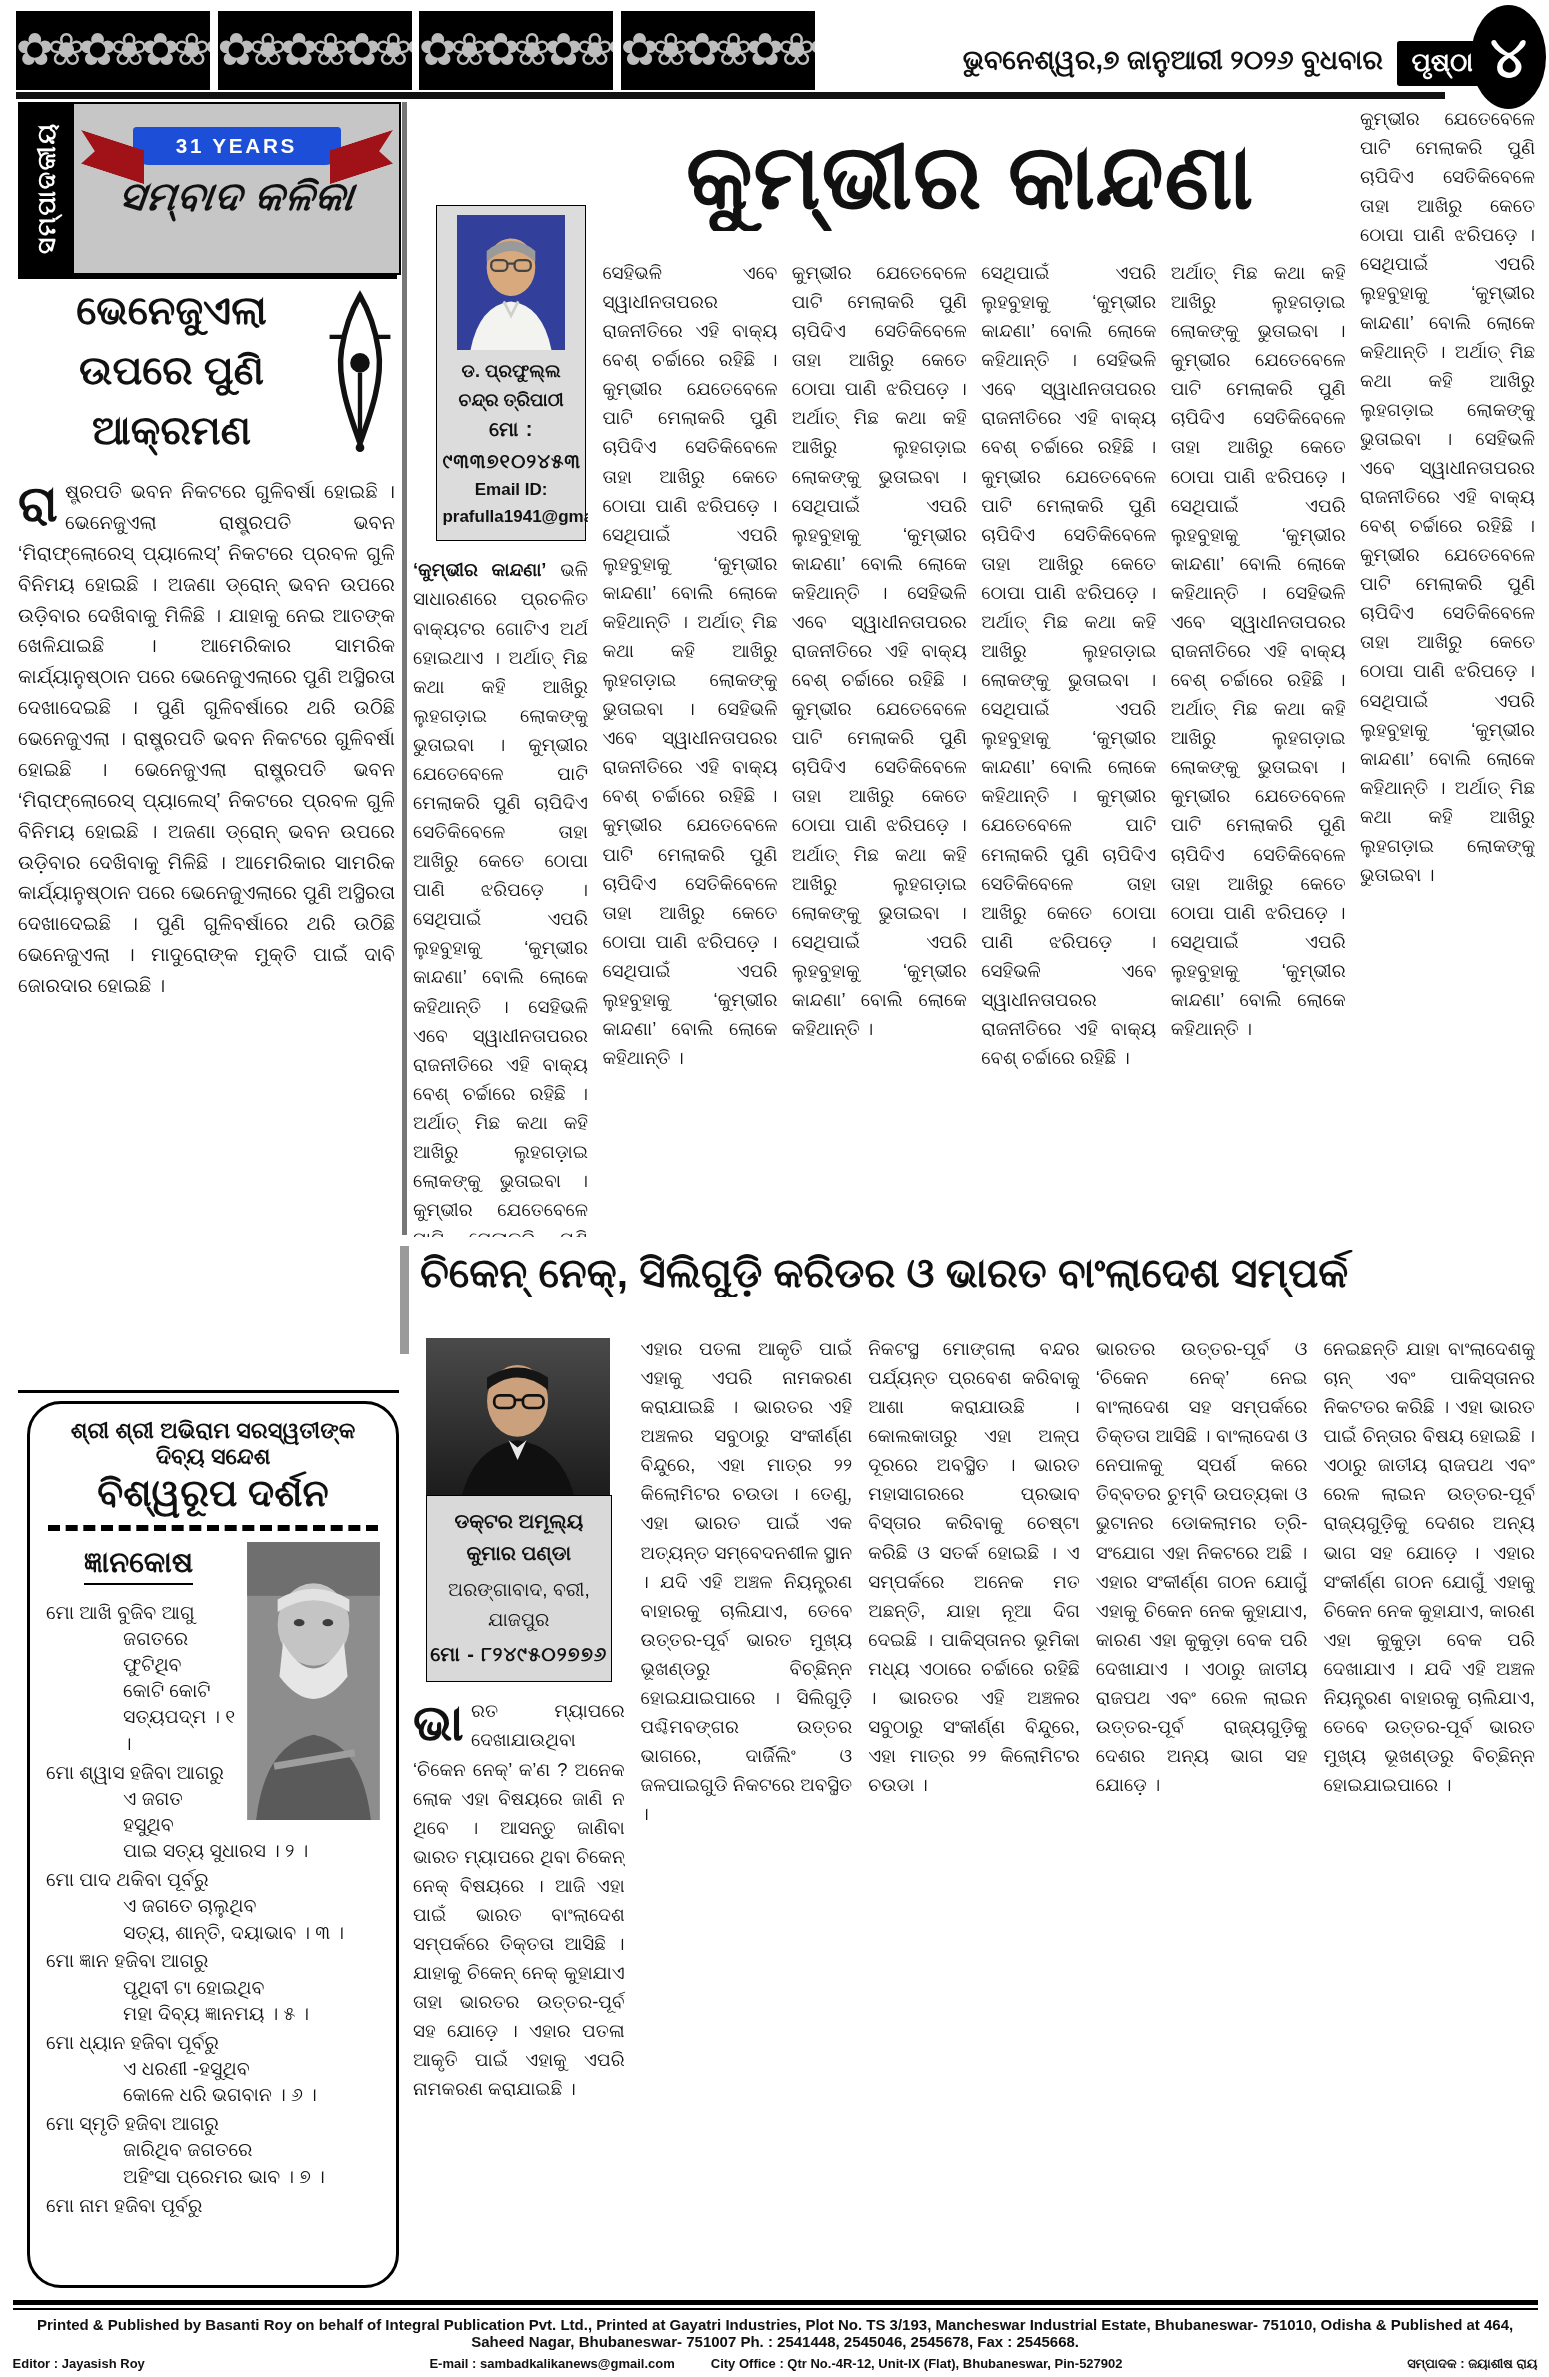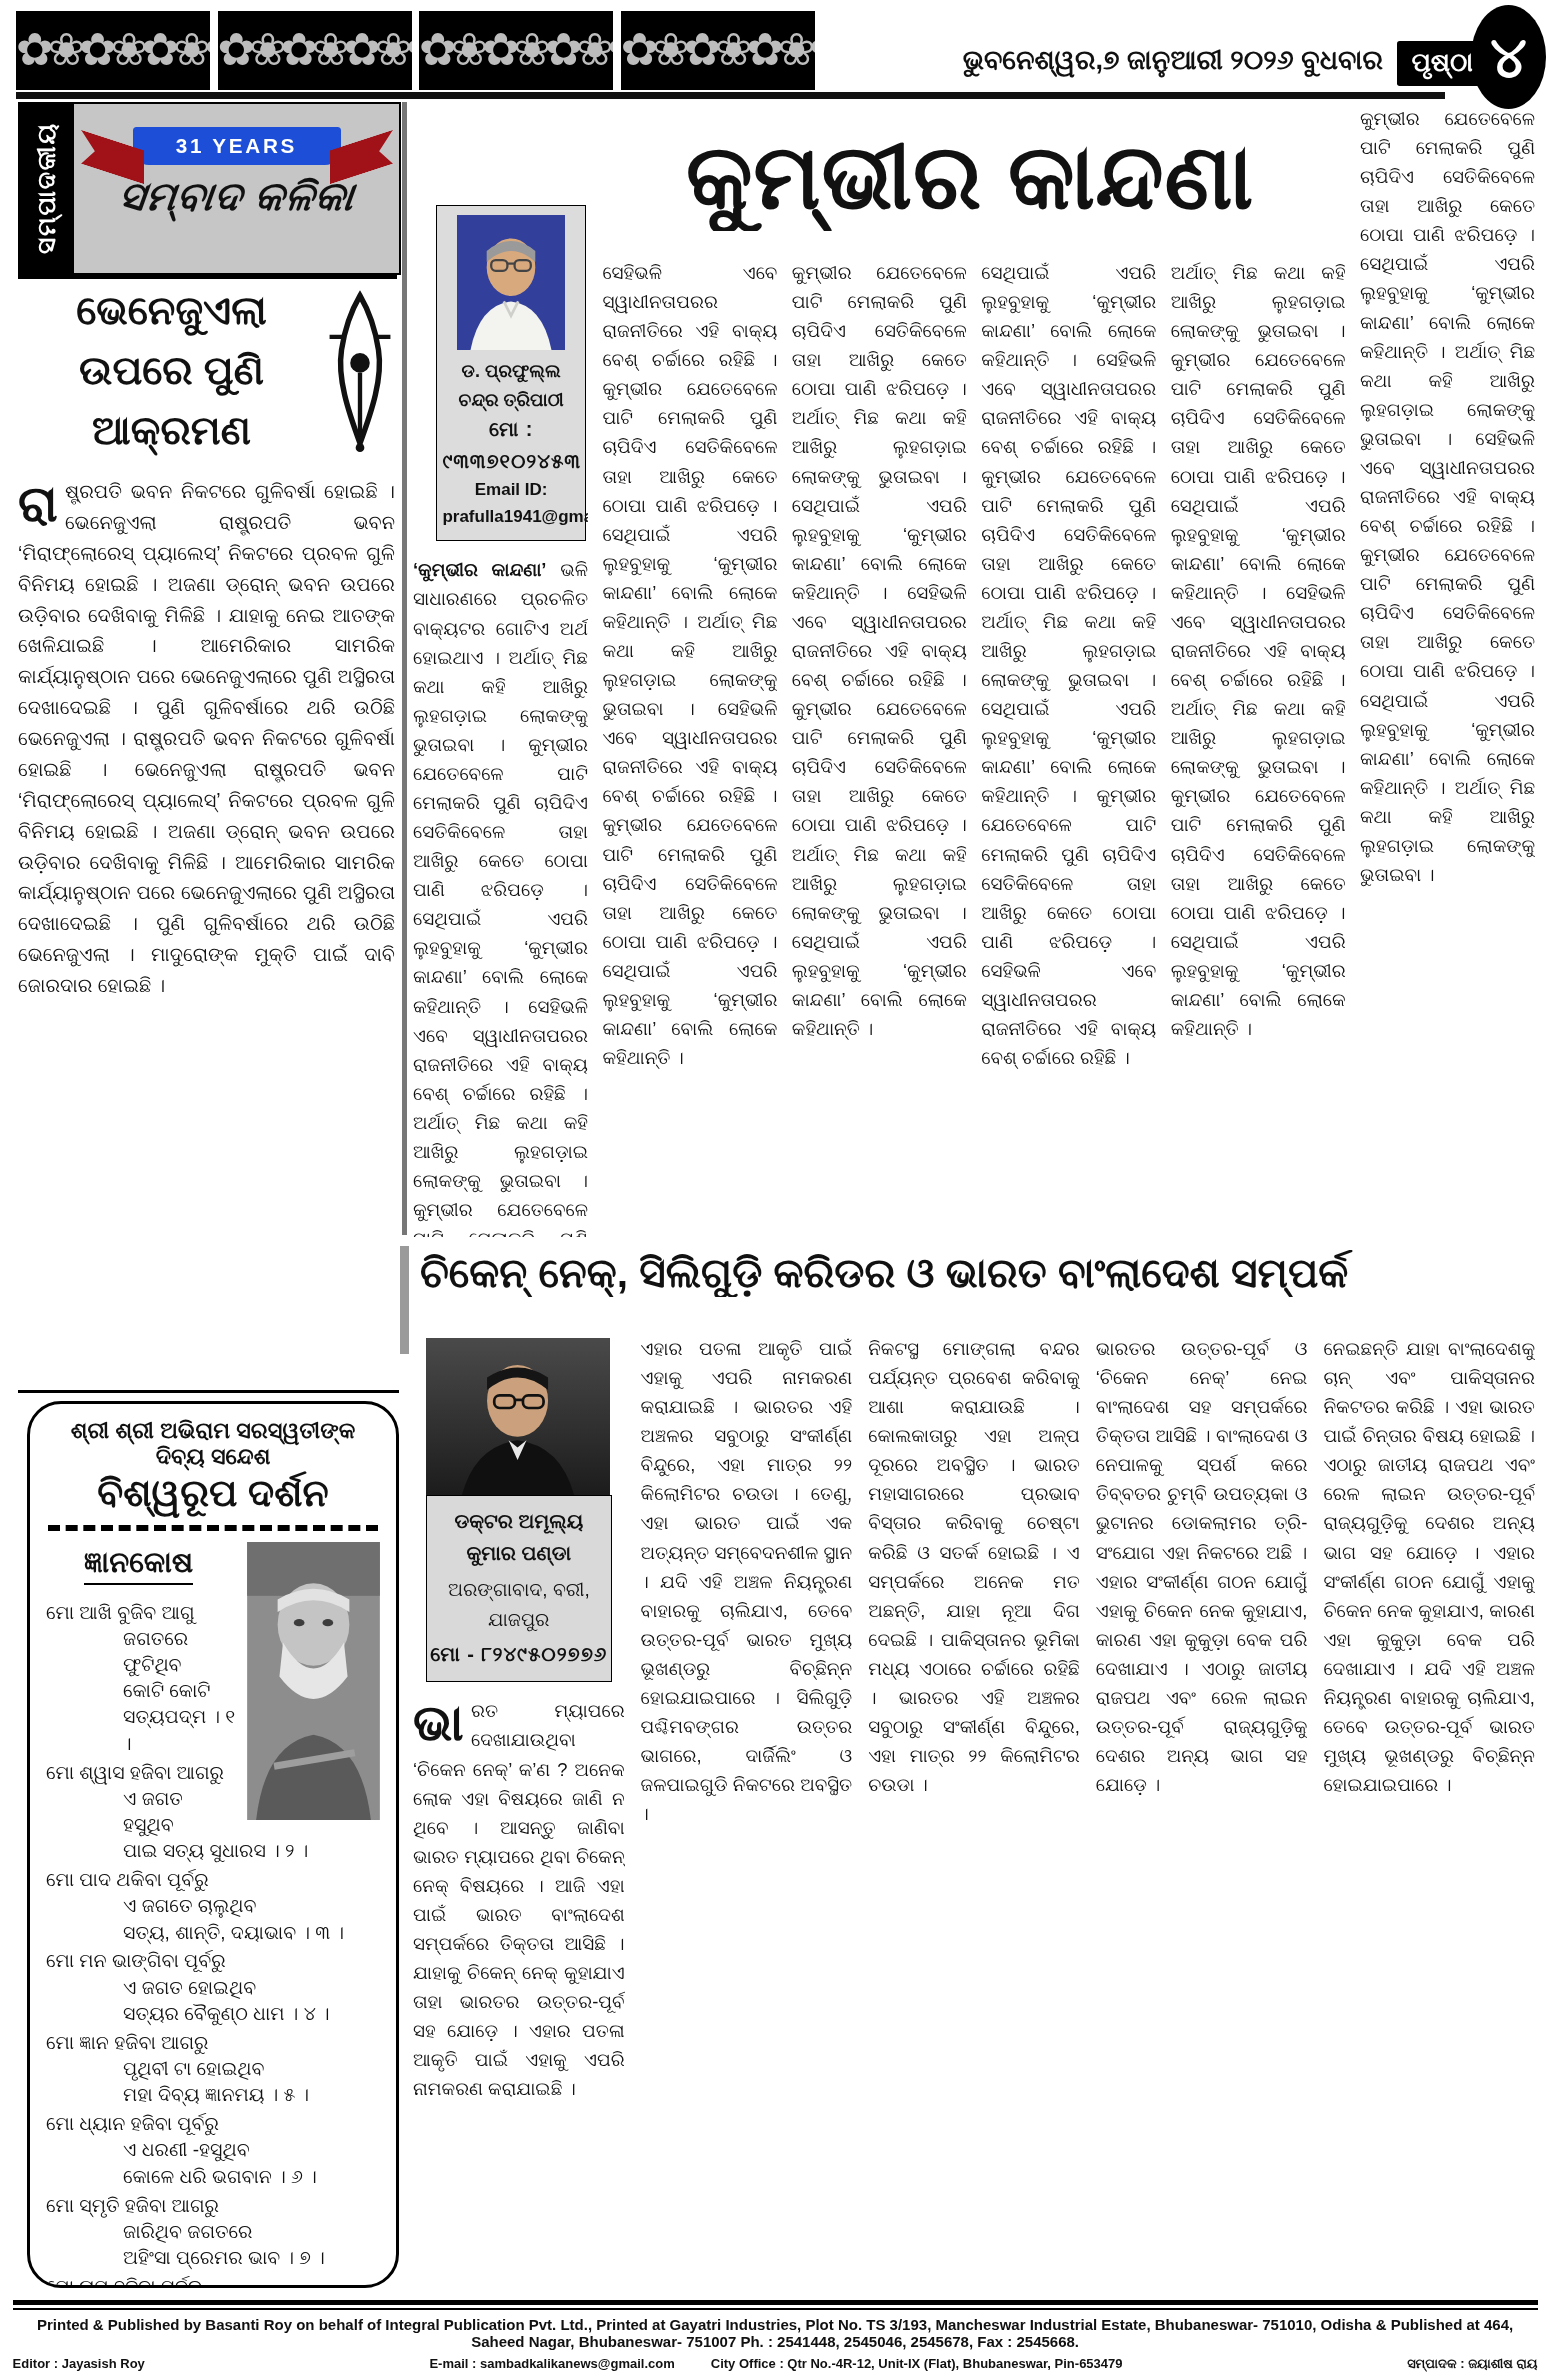--- a/index.html
+++ b/index.html
@@ -223,25 +223,20 @@
         <div class="vl1">ମୋ ଶ୍ୱାସ ହଜିବା ଆଗରୁ</div>
         <div class="vl2">ଏ ଜଗତ ହସୁଥିବ</div>
         <div class="vl3">ପାଇ ସତ୍ୟ ସୁଧାରସ । ୨ ।</div>
       </div>
       <div class="verse">
         <div class="vl1">ମୋ ପାଦ ଥକିବା ପୂର୍ବରୁ</div>
         <div class="vl2">ଏ ଜଗତେ ଚାଲୁଥିବ</div>
         <div class="vl3">ସତ୍ୟ, ଶାନ୍ତି, ଦୟାଭାବ । ୩ ।</div>
       </div>
       <div class="verse">
-        <div class="vl1">ମୋ ମନ ଭାଙ୍ଗିବା ପୂର୍ବରୁ</div>
-        <div class="vl2">ଏ ଜଗତ ହୋଇଥିବ</div>
-        <div class="vl3">ସତ୍ୟର ବୈକୁଣ୍ଠ ଧାମ । ୪ ।</div>
-      </div>
-      <div class="verse">
         <div class="vl1">ମୋ ଜ୍ଞାନ ହଜିବା ଆଗରୁ</div>
         <div class="vl2">ପୃଥିବୀ ଟା ହୋଇଥିବ</div>
         <div class="vl3">ମହା ଦିବ୍ୟ ଜ୍ଞାନମୟ । ୫ ।</div>
       </div>
       <div class="verse">
         <div class="vl1">ମୋ ଧ୍ୟାନ ହଜିବା ପୂର୍ବରୁ</div>
         <div class="vl2">ଏ ଧରଣୀ -ହସୁଥିବ</div>
         <div class="vl3">କୋଳେ ଧରି ଭଗବାନ । ୬ ।</div>
       </div>
       <div class="verse">
@@ -258,21 +253,21 @@
   </div>
 
   <div class="abs footer">
     <div class="f-rule1"></div>
     <div class="f-rule2"></div>
     <div class="f-line1">Printed &amp; Published by Basanti Roy on behalf of Integral Publication Pvt. Ltd., Printed at Gayatri Industries, Plot No. TS 3/193, Mancheswar Industrial Estate, Bhubaneswar- 751010, Odisha &amp; Published at 464, Saheed Nagar, Bhubaneswar- 751007  Ph. : 2541448, 2545046, 2545678, Fax : 2545668.</div>
     <div class="f-line2">
       <span>Editor : Jayasish Roy</span>
       <span class="f-center">
         <span>E-mail : sambadkalikanews@gmail.com</span>
-        <span>City Office : Qtr No.-4R-12, Unit-IX (Flat), Bhubaneswar, Pin-653479</span>
+        <span>City Office : Qtr No.-4R-12, Unit-IX (Flat), Bhubaneswar, Pin-527902</span>
       </span>
       <span>ସମ୍ପାଦକ : ଜୟାଶୀଷ ରାୟ</span>
     </div>
 
   </div>
 
 </div>
 
 
 </body></html>

